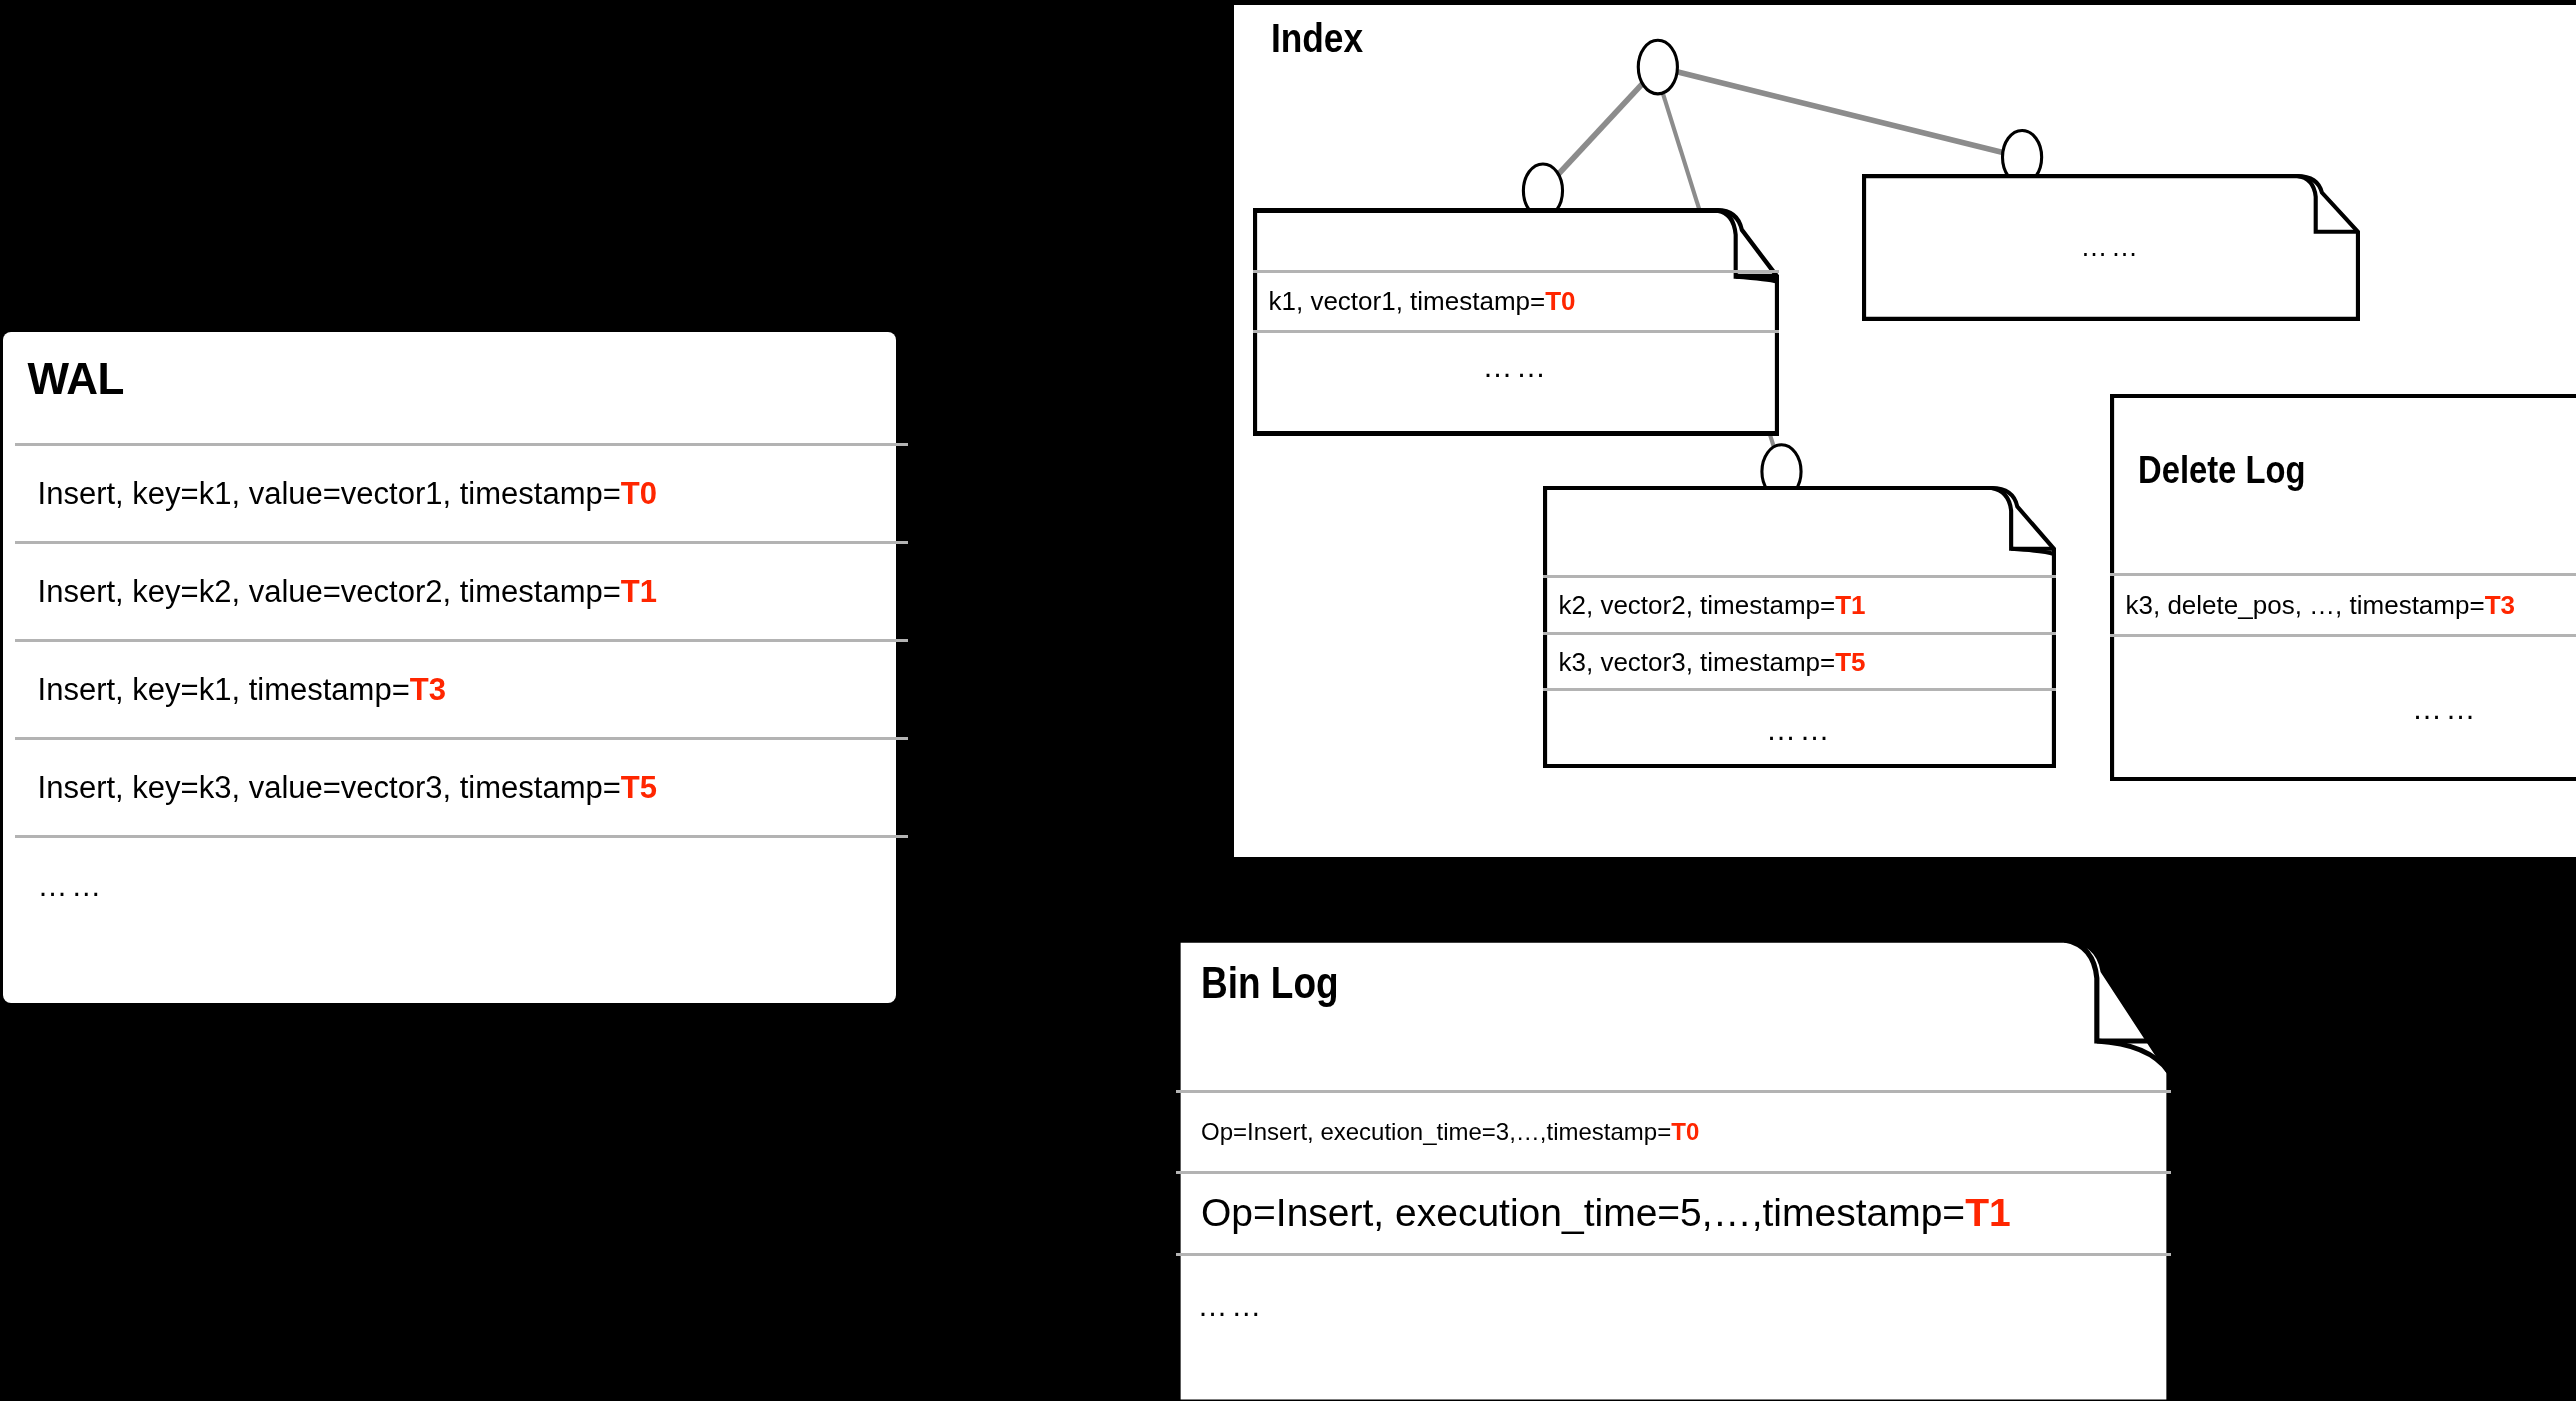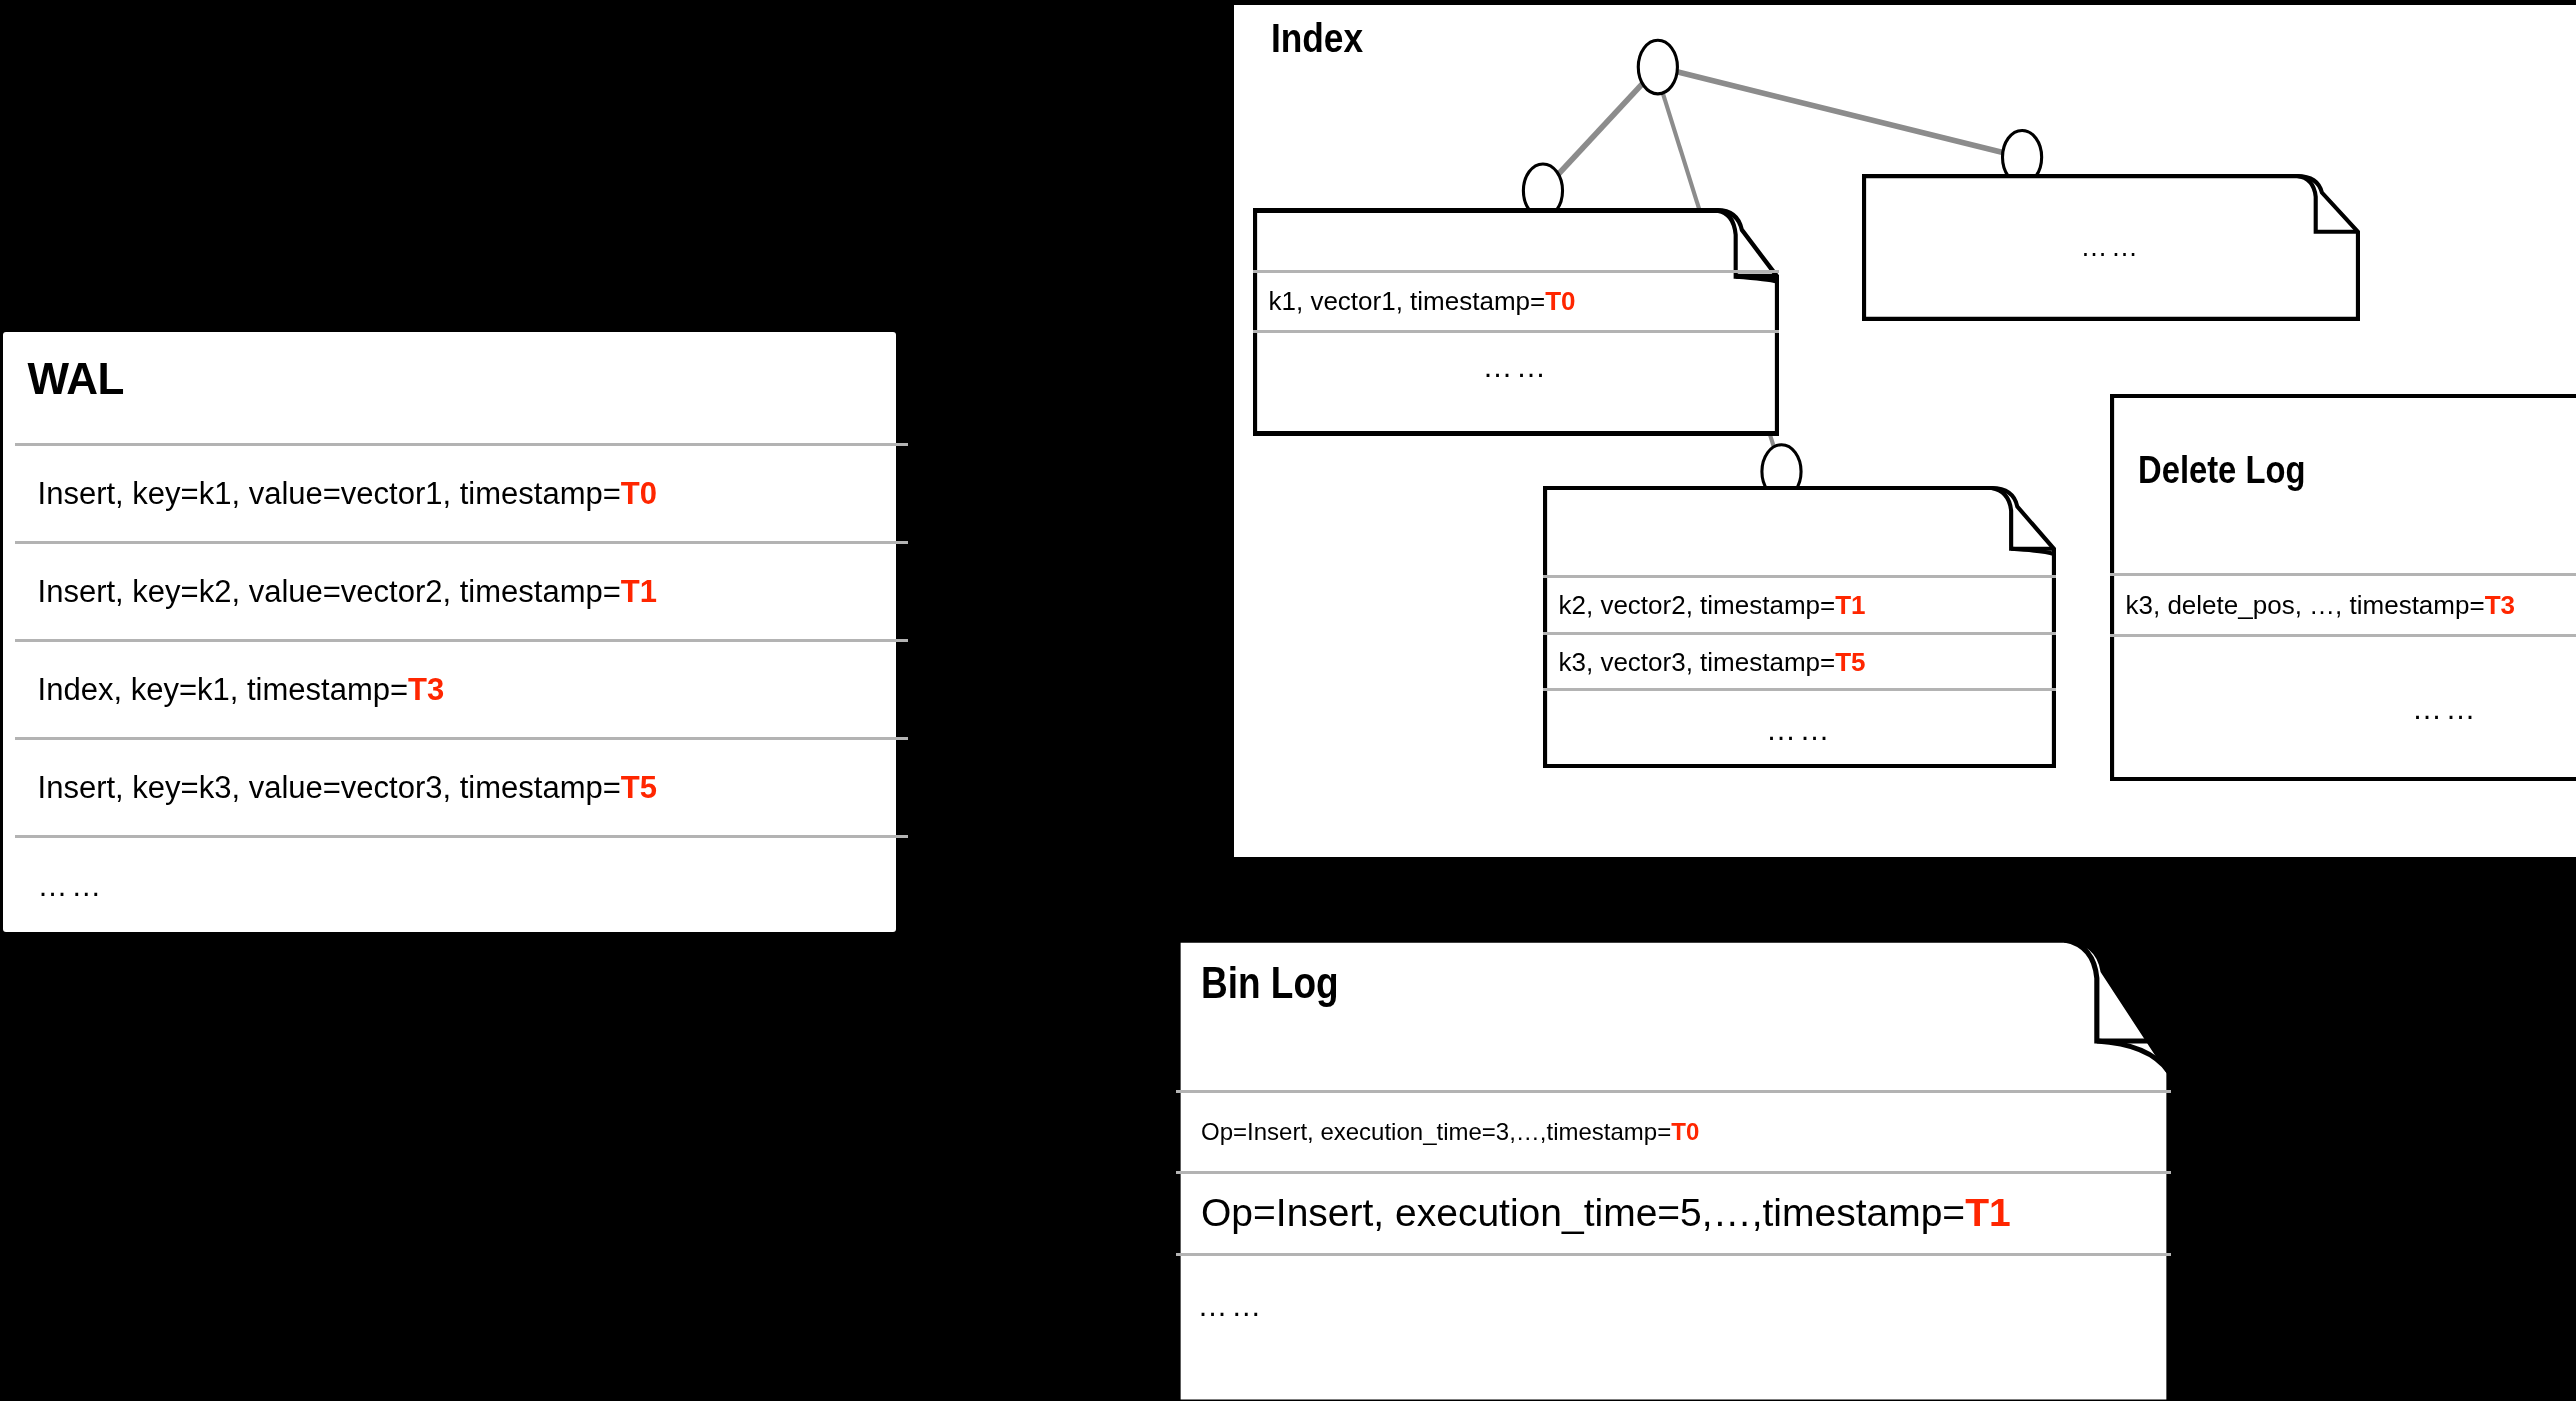--- a/index.html
+++ b/index.html
@@ -5,21 +5,21 @@
 <style>
   html,body{margin:0;padding:0;background:#000;}
   body{
     width:2817px;height:1402px;position:relative;overflow:hidden;
     font-family:"Liberation Sans","DejaVu Sans",sans-serif;
     -webkit-font-smoothing:antialiased;
   }
   .panel{position:absolute;background:#fff;box-sizing:border-box;}
 
   
-  #wal{left:2.6px;top:332px;width:893px;height:600px;border-radius:3px;}
+  #wal{left:2.6px;top:332px;width:893px;height:671px;border-radius:8px;}
   .wal-title{
     position:absolute;left:25px;top:21.6px;
     font-size:44px;font-weight:bold;color:#000;letter-spacing:-0.5px;
     font-family:"Liberation Sans","DejaVu Sans",sans-serif;
   }
   .wal-rows{position:absolute;left:12px;top:111px;width:100%;}
   .wal-row{
     height:98px;box-sizing:border-box;
     border-top:3.6px solid #b3b3b3;
     display:flex;align-items:center;
@@ -98,21 +98,21 @@
   <div class="wal-rows">
     <div class="wal-row">
       <span>Insert, key=k1, value=vector1, timestamp=</span>
         <span class="ts">T0</span>
     </div>
     <div class="wal-row">
       <span>Insert, key=k2, value=vector2, timestamp=</span>
         <span class="ts">T1</span>
     </div>
     <div class="wal-row">
-      <span>Index, key=k1, timestamp=</span>
+      <span>Insert, key=k1, timestamp=</span>
         <span class="ts">T3</span>
     </div>
     <div class="wal-row">
       <span>Insert, key=k3, value=vector3, timestamp=</span>
         <span class="ts">T5</span>
     </div>
     <div class="wal-row">
       <span class="dots">……</span>
     </div>
   </div>

